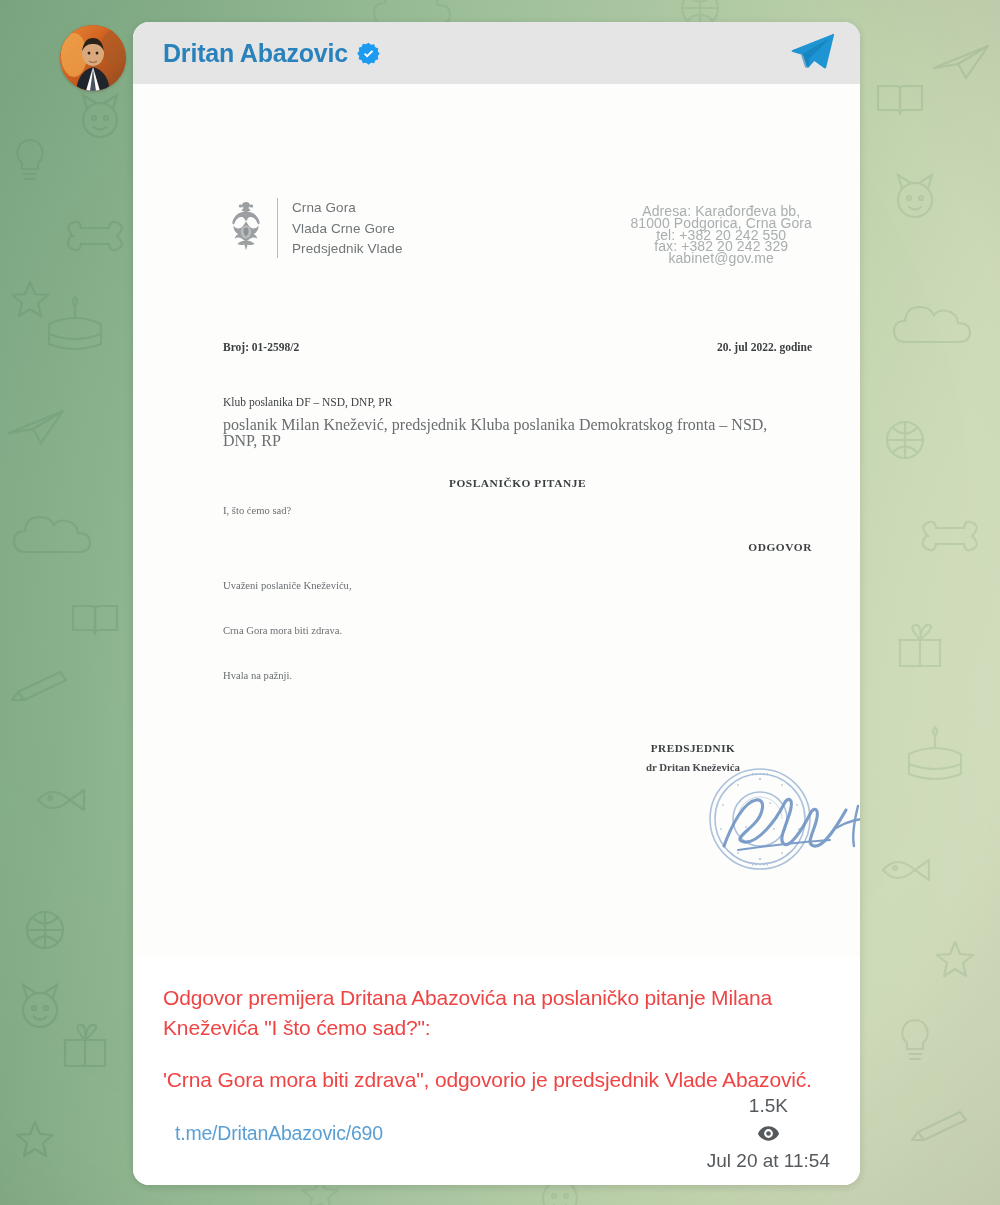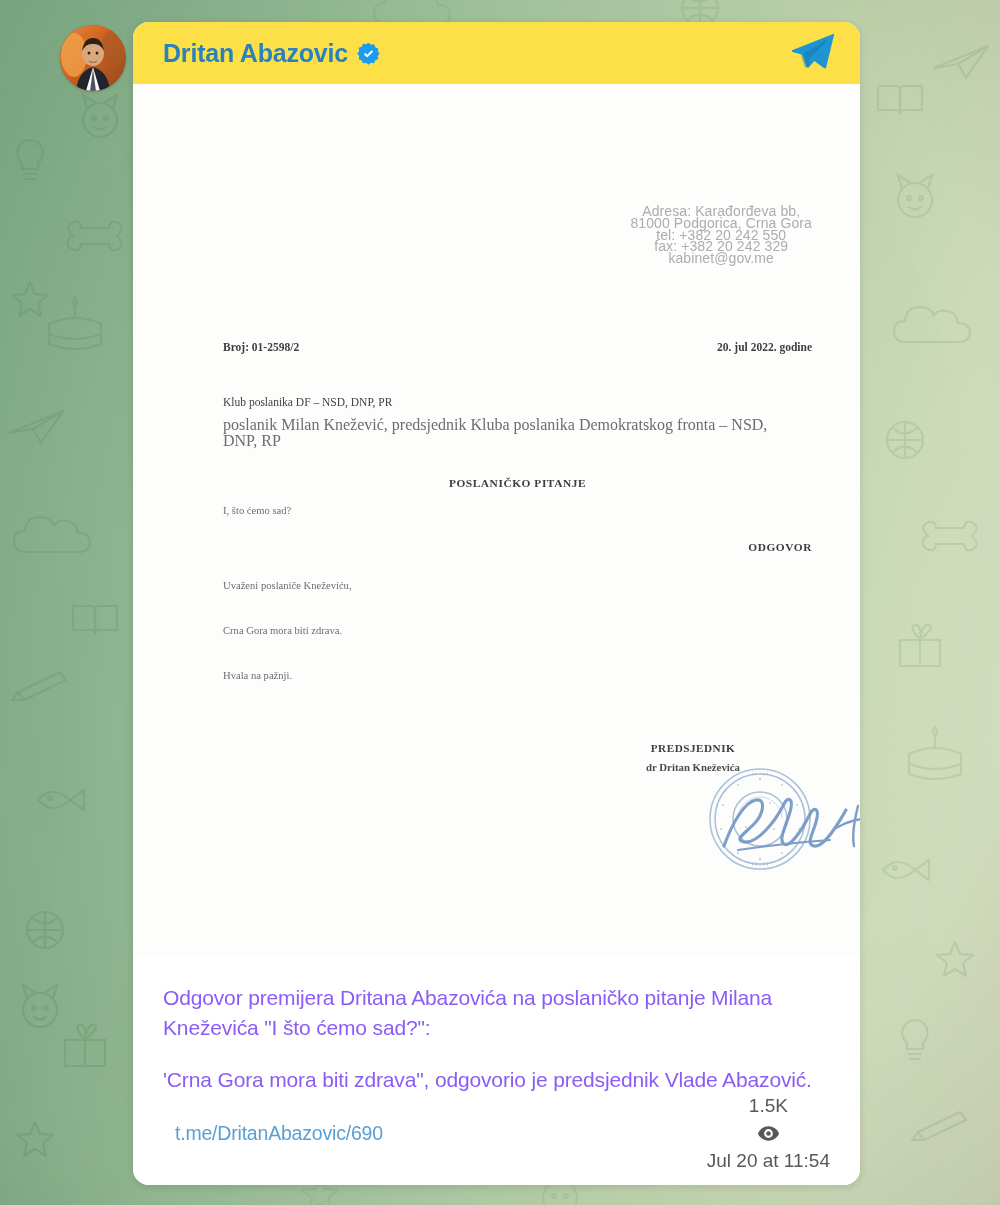--- a/index.html
+++ b/index.html
@@ -62,21 +62,21 @@
   }
 
   
   #card-header {
     position: relative;
     height: 62px;
     flex: 0 0 62px;
     padding: 0 26px 0 30px;
     display: flex;
     align-items: center;
-    background: #fde047;
+    background: #e5e5e5;
   }
   #channel-name {
     font-size: 25px;
     font-weight: bold;
     color: #2a82bd;
     letter-spacing: -.2px;
     white-space: nowrap;
   }
   #verified { margin-left: 9px; display:flex; align-items:center; }
   #tg-plane { margin-left: auto; display: flex; align-items: center; }
@@ -188,21 +188,21 @@
   
   #caption {
     flex: 1 1 auto;
     padding: 26px 30px 0 30px;
     background: #fff;
   }
   #caption p {
     margin: 0 0 22px 0;
     font-size: 21px;
     line-height: 30px;
-    color: #8b5cf6;
+    color: #ef4444;
     letter-spacing: -.15px;
   }
   #caption p:last-child { margin-bottom: 0; }
 
   
   #card-footer {
     flex: 0 0 46px;
     padding: 0 30px 14px 42px;
     display: flex;
     align-items: center;
@@ -372,20 +372,39 @@
           <path fill="#1f94d2" d="M42.5 2.2 2.6 17.9c-1.4.6-1.3 1.6.1 2l10.3 3 3.9 11.9c.4 1.3 1.1 1.6 2 .5l5.4-6.3 9.6 7.1c1.1.8 2 .4 2.3-.9L44 3.3c.3-1.3-.5-1.9-1.5-1.1z"></path>
           <path fill="#0f7ab5" d="M16.9 35.3c-.9 1.1-1.6.8-2-.5l-3.9-11.9L36 8.1c1.1-.7 2 .1 1.2 1L19.5 26.4l-.5 6.4z" opacity=".55"></path>
         </svg>
       </span>
     </div>
 
     <div id="doc-wrap">
       <div id="doc-page">
 
         <div id="letterhead">
+          <div id="crest-block">
+            <svg id="crest" viewBox="0 0 46 62" aria-hidden="true">
+              <g fill="#9b9fa1">
+                <path d="M23 6c2.4 0 4 1.5 4 3.3 0 1.3-.8 2.2-1.7 2.6l2.4 2.3-4.7 2.4-4.7-2.4 2.4-2.3c-.9-.4-1.7-1.3-1.7-2.6C19 7.5 20.6 6 23 6z"></path>
+                <path d="M17.5 8.4c1 0 1.7.7 1.7 1.6s-.7 1.6-1.7 1.6-1.7-.7-1.7-1.6.7-1.6 1.7-1.6zM28.5 8.4c1 0 1.7.7 1.7 1.6s-.7 1.6-1.7 1.6-1.7-.7-1.7-1.6.7-1.6 1.7-1.6z"></path>
+                <path d="M23 15.5c6.4 0 11.5 3.8 13.3 9.6.6 2 .3 3.2-.6 3.2-.8 0-1.1-.8-1.8-2.3-1.4-3.2-3.9-5-6.2-5-1.2 0-2.2.5-2.7 1.3l-2 3.3-2-3.3c-.5-.8-1.5-1.3-2.7-1.3-2.3 0-4.8 1.8-6.2 5-.7 1.5-1 2.3-1.8 2.3-.9 0-1.2-1.2-.6-3.2C11.5 19.3 16.6 15.5 23 15.5z"></path>
+                <path d="M23 25.5l3.1 4.6c1 1.5 2.6 2.3 4.4 2.3 2.1 0 3.9-1 5-2.6.2 3.6-1.7 6.9-5 8.3 2 .7 3.4 2.3 3.7 4.3-2.4-1.2-5-1-7.2.4l-4 2.6-4-2.6c-2.2-1.4-4.8-1.6-7.2-.4.3-2 1.7-3.6 3.7-4.3-3.3-1.4-5.2-4.7-5-8.3 1.1 1.6 2.9 2.6 5 2.6 1.8 0 3.4-.8 4.4-2.3z"></path>
+                <path d="M23 44.5c3.5 0 6.7 1.4 8.6 3.6-2 1.1-4.6 1.3-7 .4-.5 1.6-.9 3.6-1.6 5.8-.7-2.2-1.1-4.2-1.6-5.8-2.4.9-5 .7-7-.4 1.9-2.2 5.1-3.6 8.6-3.6z"></path>
+                <ellipse cx="23" cy="36" rx="5.2" ry="6.4" fill="#b9bcbd"></ellipse>
+                <path d="M23 31.5c1.6 0 2.6 1.6 2.6 3.4 0 2.3-1.3 4.3-2.6 5.6-1.3-1.3-2.6-3.3-2.6-5.6 0-1.8 1-3.4 2.6-3.4z" fill="#8e9294"></path>
+              </g>
+            </svg>
+            <div id="crest-rule"></div>
+            <div id="gov-lines">
+              <div>Crna Gora</div>
+              <div>Vlada Crne Gore</div>
+              <div>Predsjednik Vlade</div>
+            </div>
+          </div>
           <div id="addr-block">
             <div>Adresa: Karađorđeva bb,</div>
             <div>81000 Podgorica, Crna Gora</div>
             <div>tel: +382 20 242 550</div>
             <div>fax: +382 20 242 329</div>
             <div>kabinet@gov.me</div>
           </div>
         </div>
 
         <div id="refline" class="serif">

